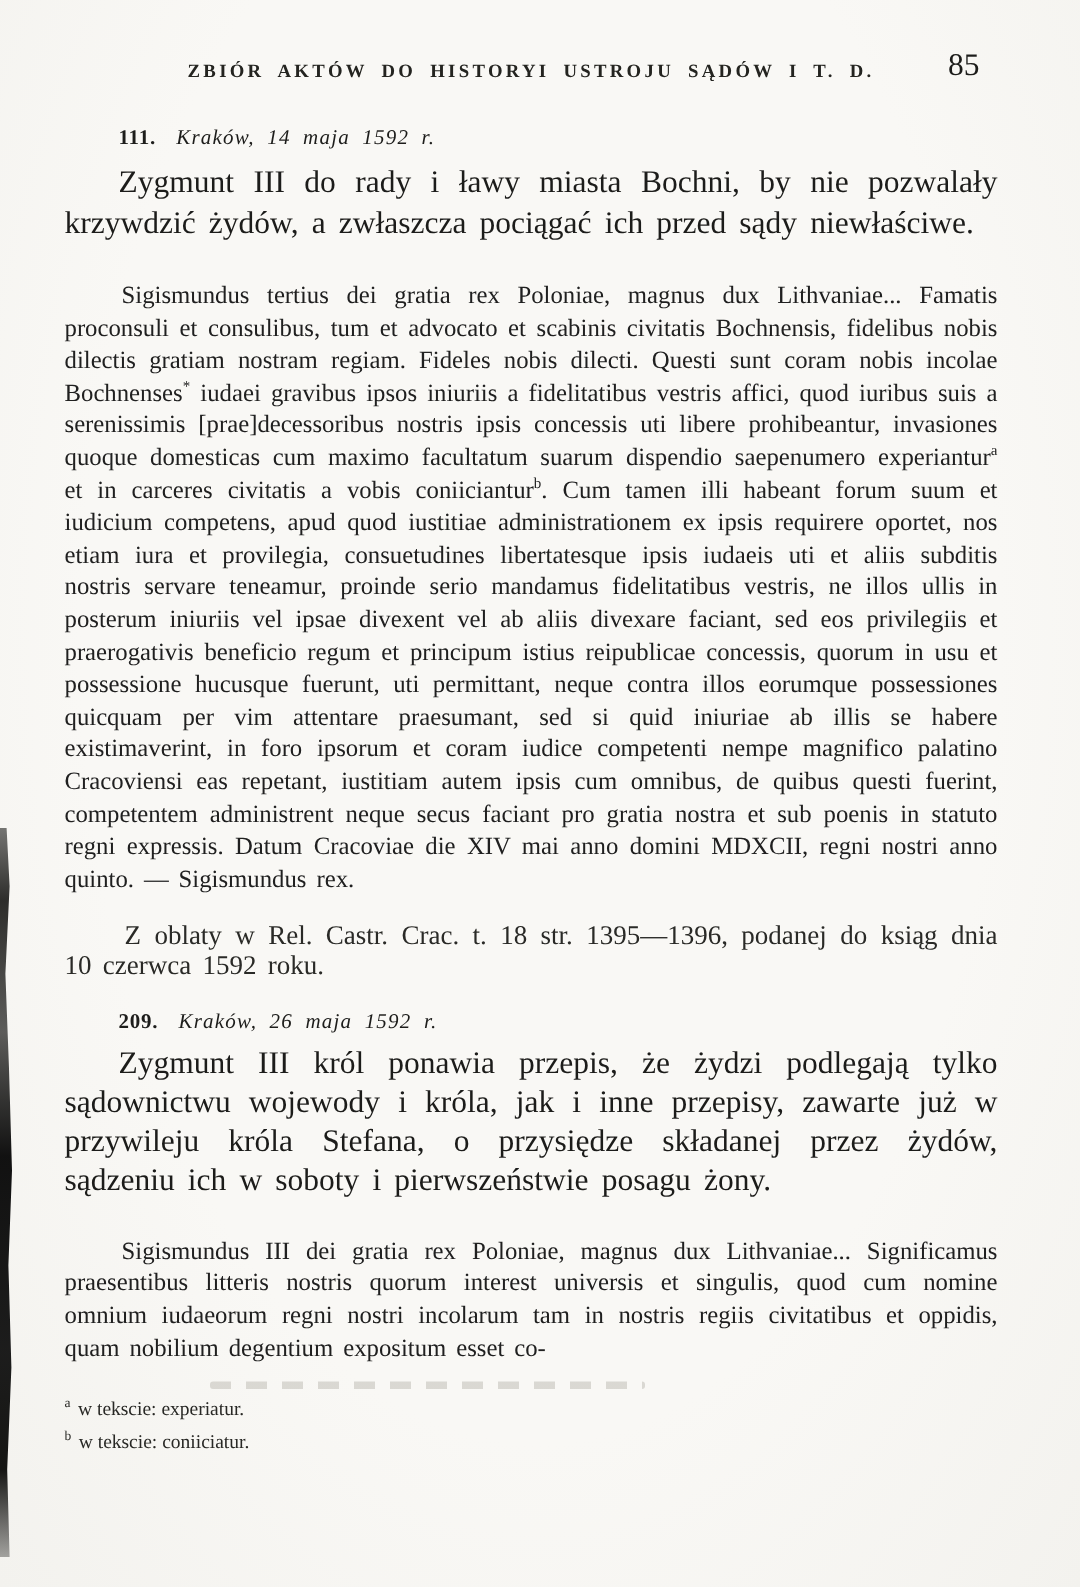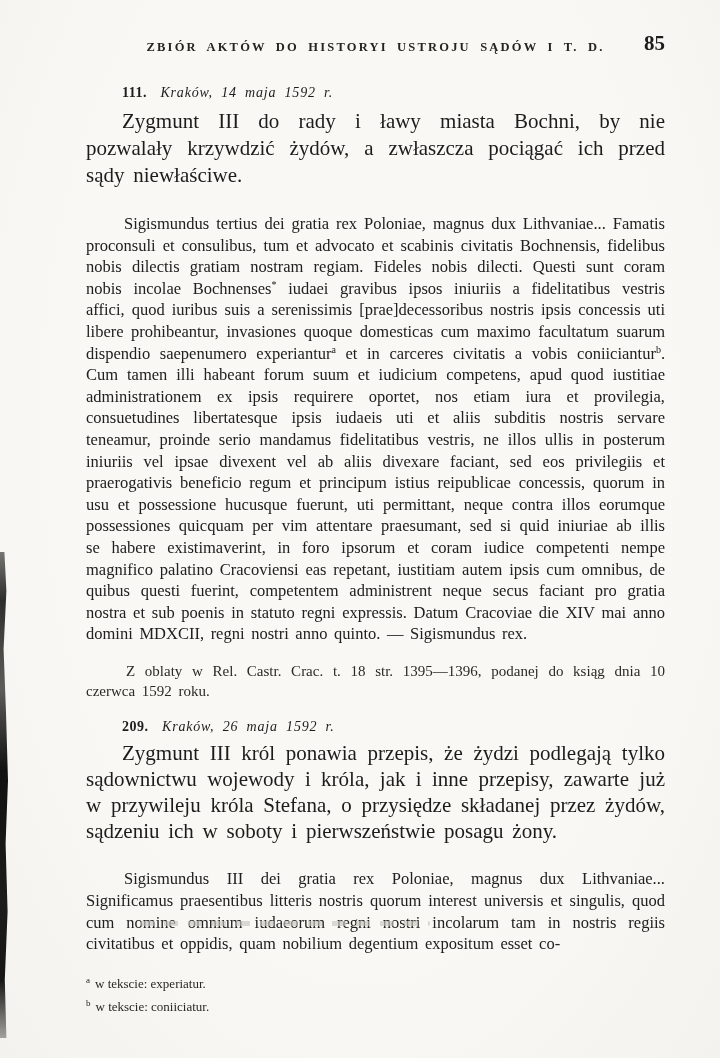--- a/index.html
+++ b/index.html
@@ -8,39 +8,39 @@
     background:#fbfbf9;
     font-family:"Liberation Serif", serif;
     color:#1d1d1b;
     position:relative;
     overflow:hidden;
   }
   .page{
     position:absolute;inset:0;
     background:
       radial-gradient(ellipse at 50% 40%, #f9f8f5 60%, #f3f2ee 100%);
-    padding:38px 55px 0 86px;
+    padding:38px 55px 0 43px;
     box-sizing:border-box;
   }
   
   .running-head{
     position:relative;
     text-align:center;
     font-family:"Liberation Serif", serif;
     font-weight:bold;
     font-size:12.5px;
     letter-spacing:2.2px;
     word-spacing:4px;
     color:#242420;
     height:20px;
     line-height:18px;
   }
   .page-num{
-    position:absolute;right:0;top:-4px;
-    font-size:21px;font-weight:bold;
+    position:absolute;right:12px;top:-4px;
+    font-size:21px;font-weight:normal;
     letter-spacing:0;
     color:#1c1c1a;
   }
   
   .doc-head{
     margin-top:24px;
     margin-left:36px;
     font-size:14px;
     height:22px;
     line-height:22px;
@@ -70,21 +70,21 @@
   }
   .latin sup{
     font-size:10px;
     line-height:0;
     vertical-align:super;
     letter-spacing:0;
   }
   
   .source-note{
     margin-top:9px;
-    font-size:15px;
+    font-size:18px;
     line-height:20px;
     text-align:justify;
     text-indent:40px;
     word-spacing:3px;
     color:#2a2a27;
   }
   .h112{margin-top:15px;}
   
   .footnotes{
     margin-top:15px;

